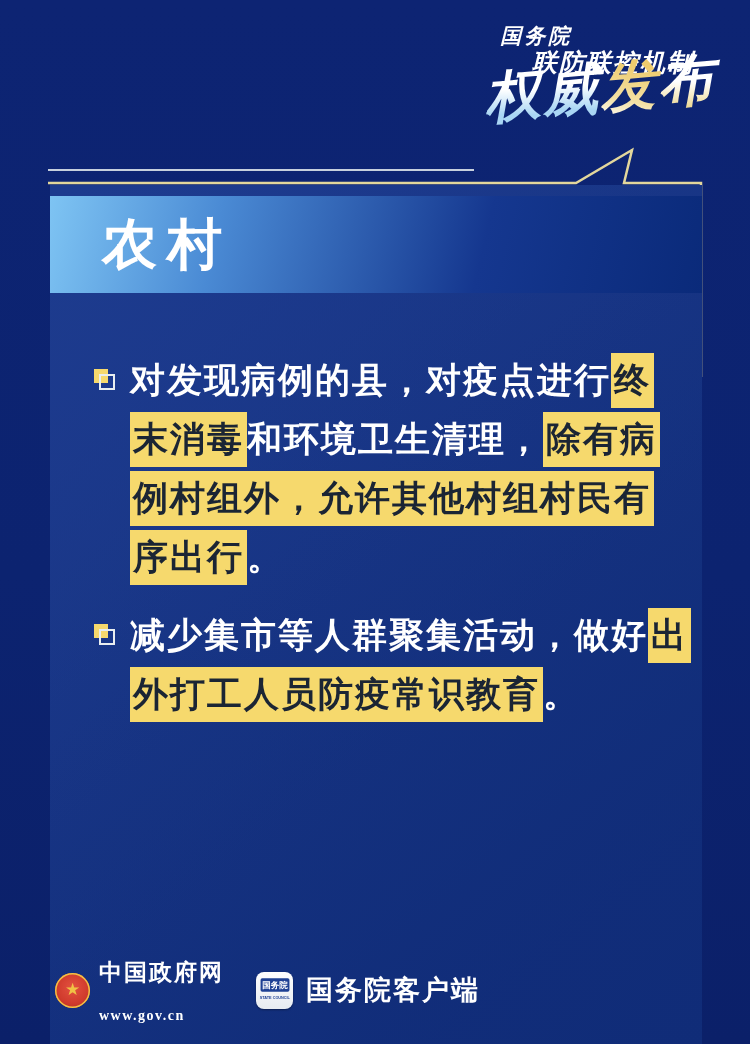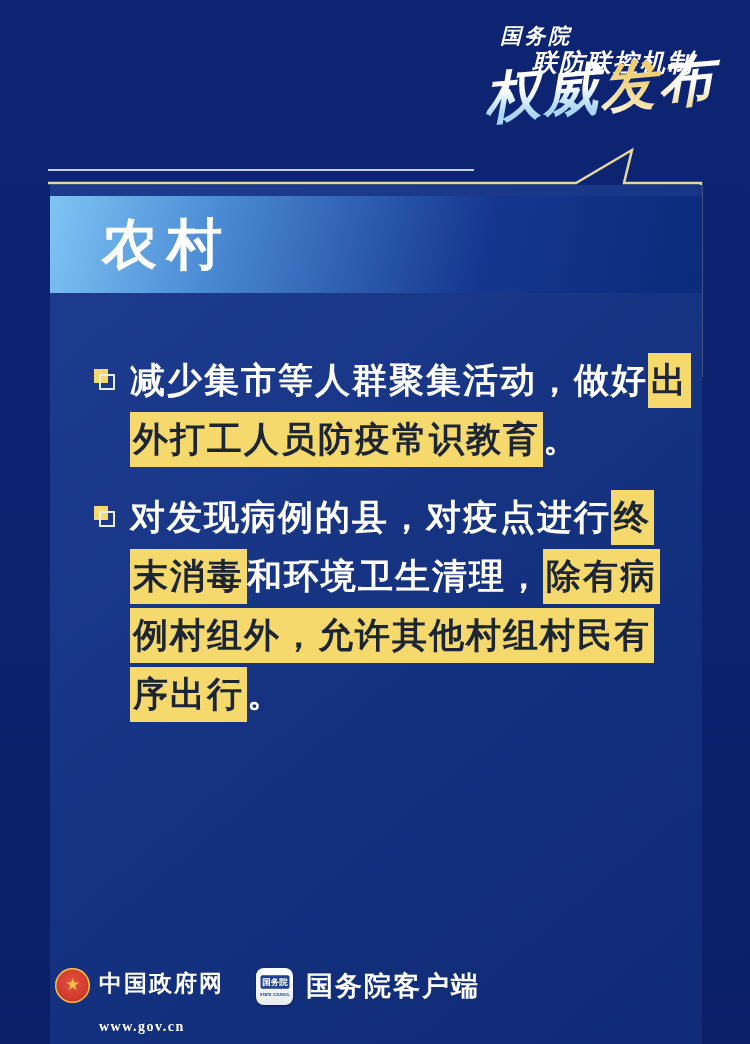--- a/index.html
+++ b/index.html
@@ -48,21 +48,21 @@
   .bullets li:nth-child(1){margin-bottom:19px;}
   .bullets li:nth-child(2){margin-bottom:30px;}
   .hl{background:var(--highlight);color:var(--hl-text);padding:7px 3px 9px;}
   .marker{position:absolute;left:-36px;top:19px;width:21px;height:21px;}
   .marker::after{content:"";position:absolute;right:0;bottom:0;width:12px;height:12px;
     border:2px solid var(--thin-line);}
   .marker::before{content:"";position:absolute;left:0;top:0;width:14px;height:14px;
     background:var(--highlight);}
 
   
-  .footer{position:absolute;left:55px;top:968px;height:44px;display:flex;}
+  .footer{position:absolute;left:55px;top:968px;height:44px;display:flex;align-items:center;}
   .emblem{width:35px;height:35px;border-radius:50%;
     background:radial-gradient(circle at 50% 42%,#e35140 0%,var(--emblem-red) 60%,#a92a20 100%);
     box-shadow:inset 0 0 0 1.5px var(--emblem-gold);position:relative;flex:0 0 auto;}
   .emblem::before{content:"★";position:absolute;left:50%;top:47%;transform:translate(-50%,-50%);
     color:var(--emblem-gold);font-size:17px;}
   .gov-block{margin-left:9px;color:#fff;}
   .gov-name{font-size:23px;font-weight:bold;letter-spacing:2px;}
   .gov-url{font-size:14px;font-weight:bold;letter-spacing:1.5px;margin-top:20px;
     font-family:"Liberation Serif","DejaVu Serif",serif;}
   .app-icon{margin-left:32px;width:37px;height:37px;border-radius:8px;flex:0 0 auto;
@@ -86,22 +86,22 @@
   <div class="thin-line"></div>
   <svg class="frame-svg" width="670" height="250" viewBox="0 0 670 250">
     <path d="M8 43 H536 L592 10 L584 43 H661 V237" fill="none" stroke="var(--gold-line)" stroke-width="2.5"></path>
   </svg>
 
   <section class="card">
     <div class="band">
       <h1 class="card-title">农村</h1>
     </div>
     <ul class="bullets">
+        <li><span class="marker"></span><span class="tx">对发现病例的县，对疫点进行</span><span class="hl">终</span><br><span class="hl">末消毒</span><span class="tx">和环境卫生清理，</span><span class="hl">除有病</span><br><span class="hl">例村组外，允许其他村组村民有</span><br><span class="hl">序出行</span><span class="tx">。</span></li>
         <li><span class="marker"></span><span class="tx">减少集市等人群聚集活动，做好</span><span class="hl">出</span><br><span class="hl">外打工人员防疫常识教育</span><span class="tx">。</span></li>
-        <li><span class="marker"></span><span class="tx">对发现病例的县，对疫点进行</span><span class="hl">终</span><br><span class="hl">末消毒</span><span class="tx">和环境卫生清理，</span><span class="hl">除有病</span><br><span class="hl">例村组外，允许其他村组村民有</span><br><span class="hl">序出行</span><span class="tx">。</span></li>
       </ul>
   </section>
 
   <footer class="footer">
     <div class="emblem"></div>
     <div class="gov-block">
       <div class="gov-name">中国政府网</div>
       <div class="gov-url">www.gov.cn</div>
     </div>
     <div class="app-icon">

